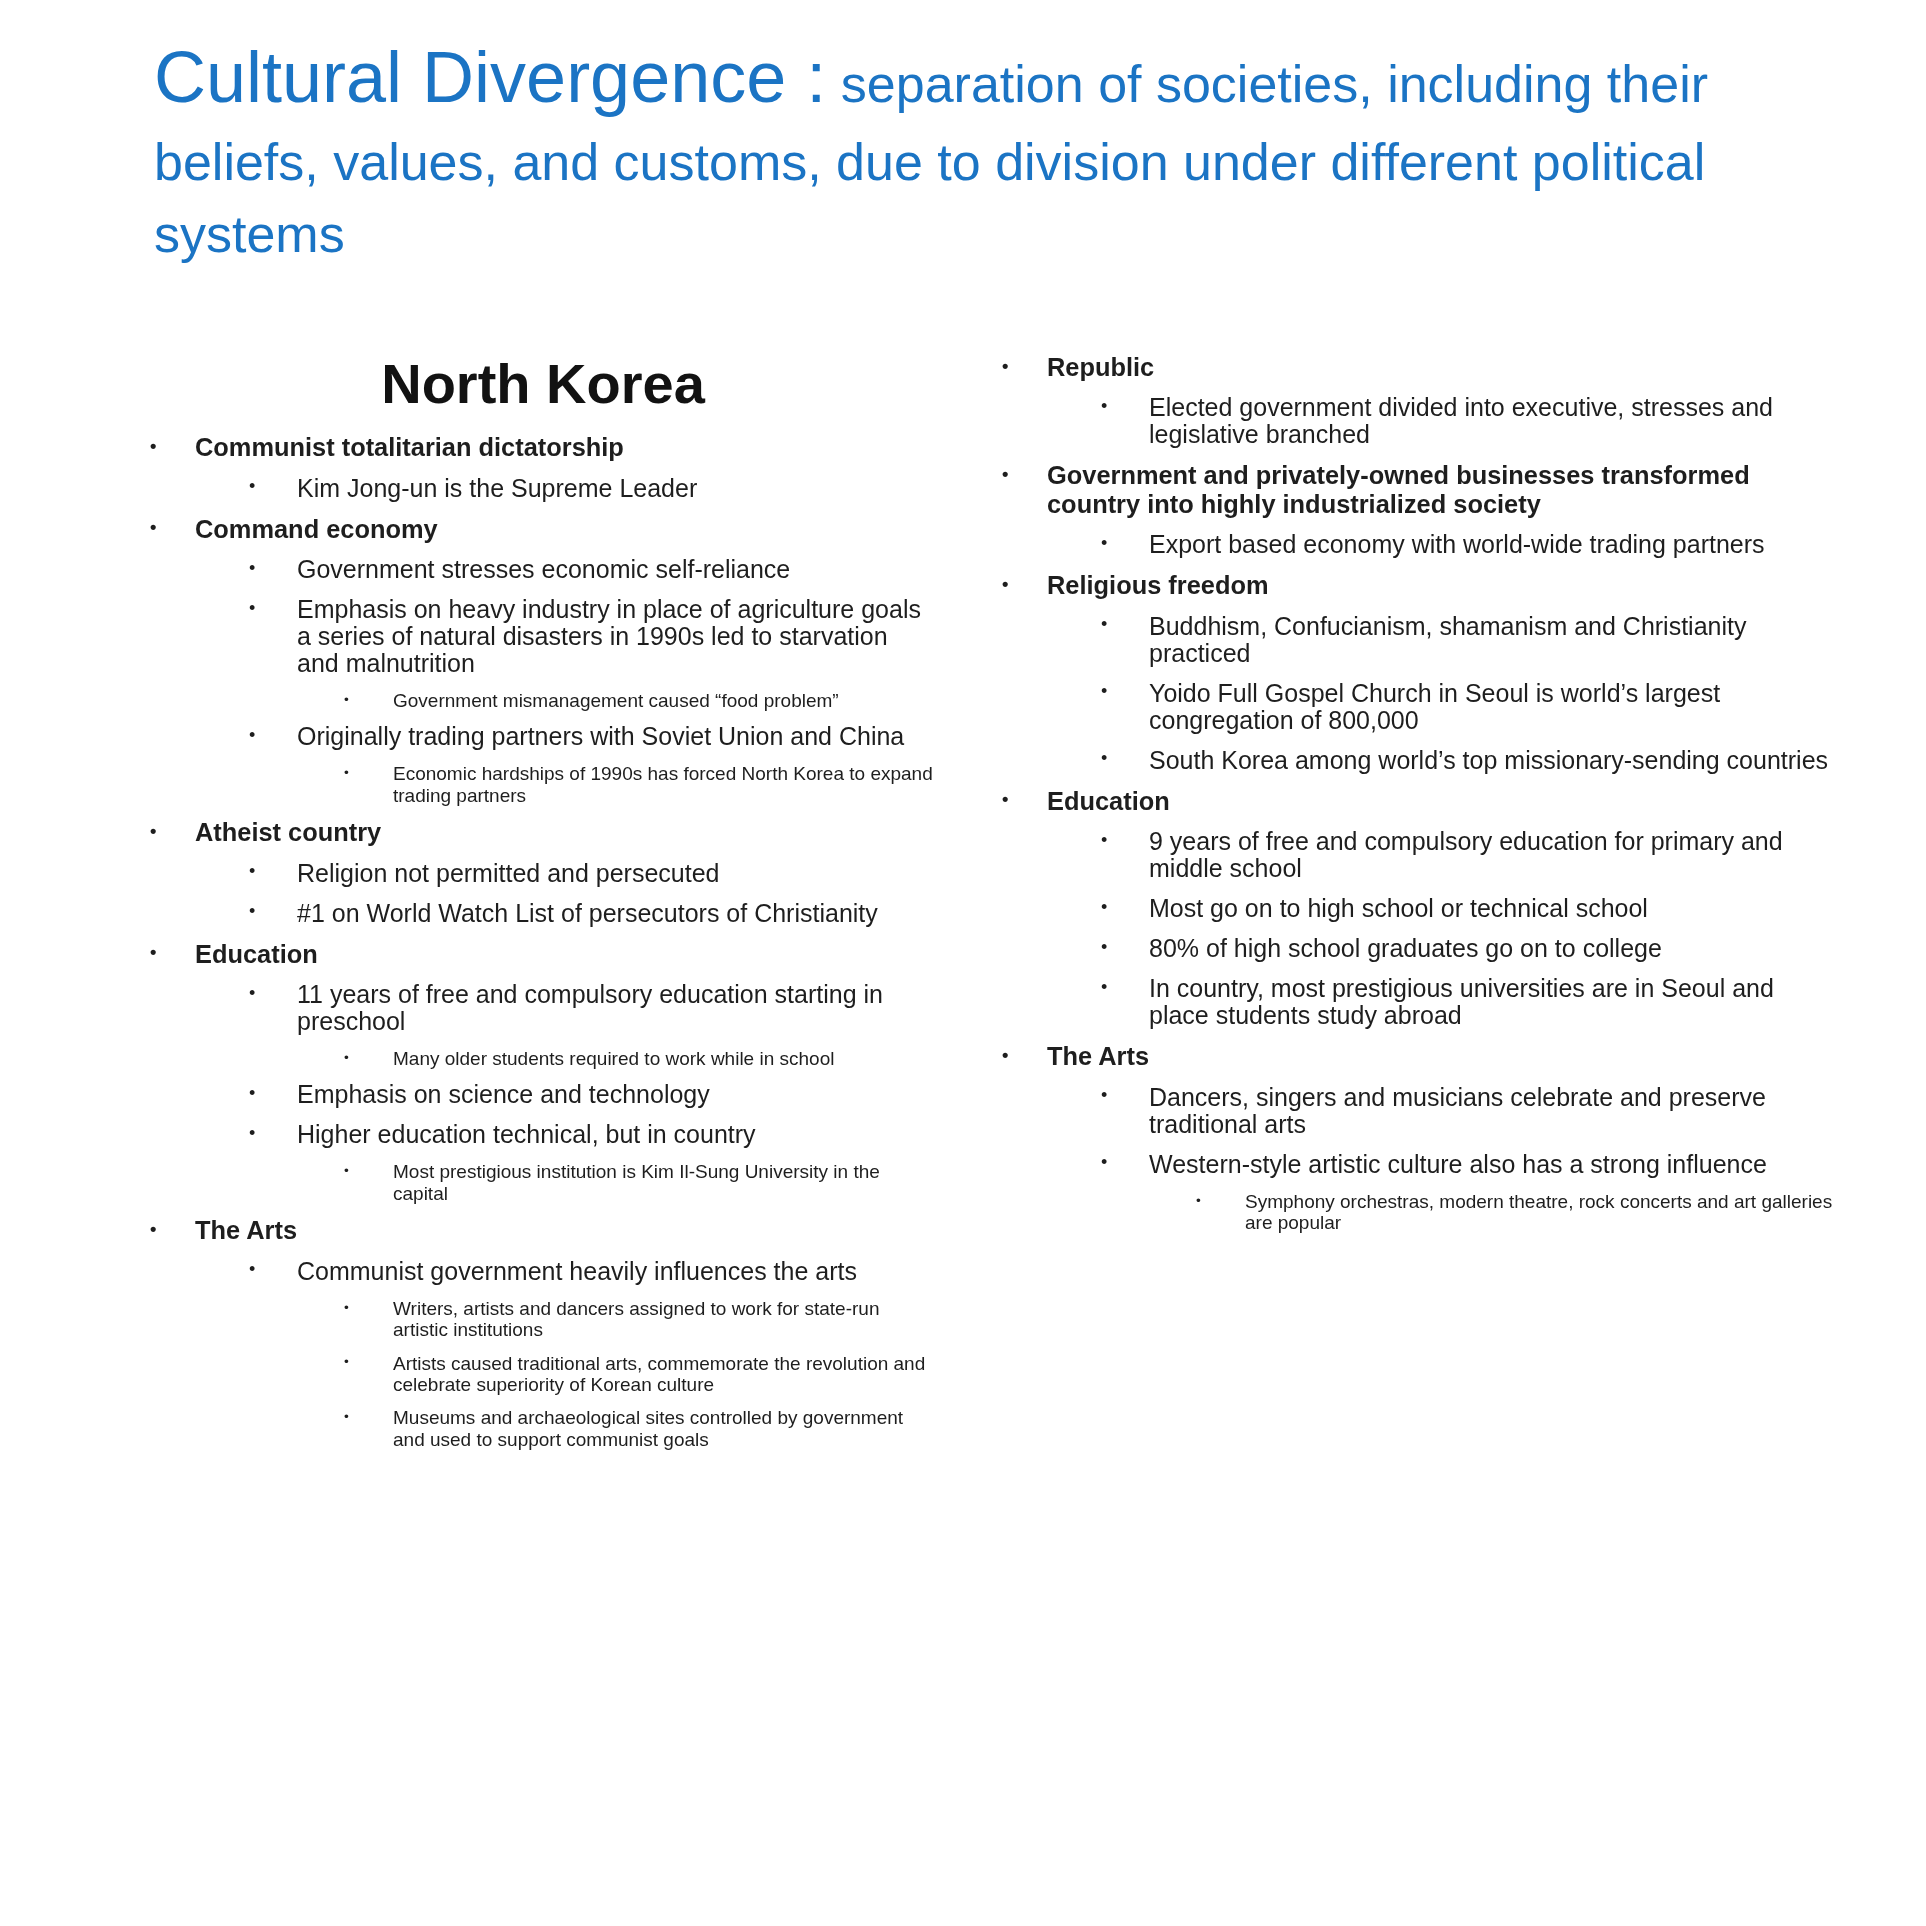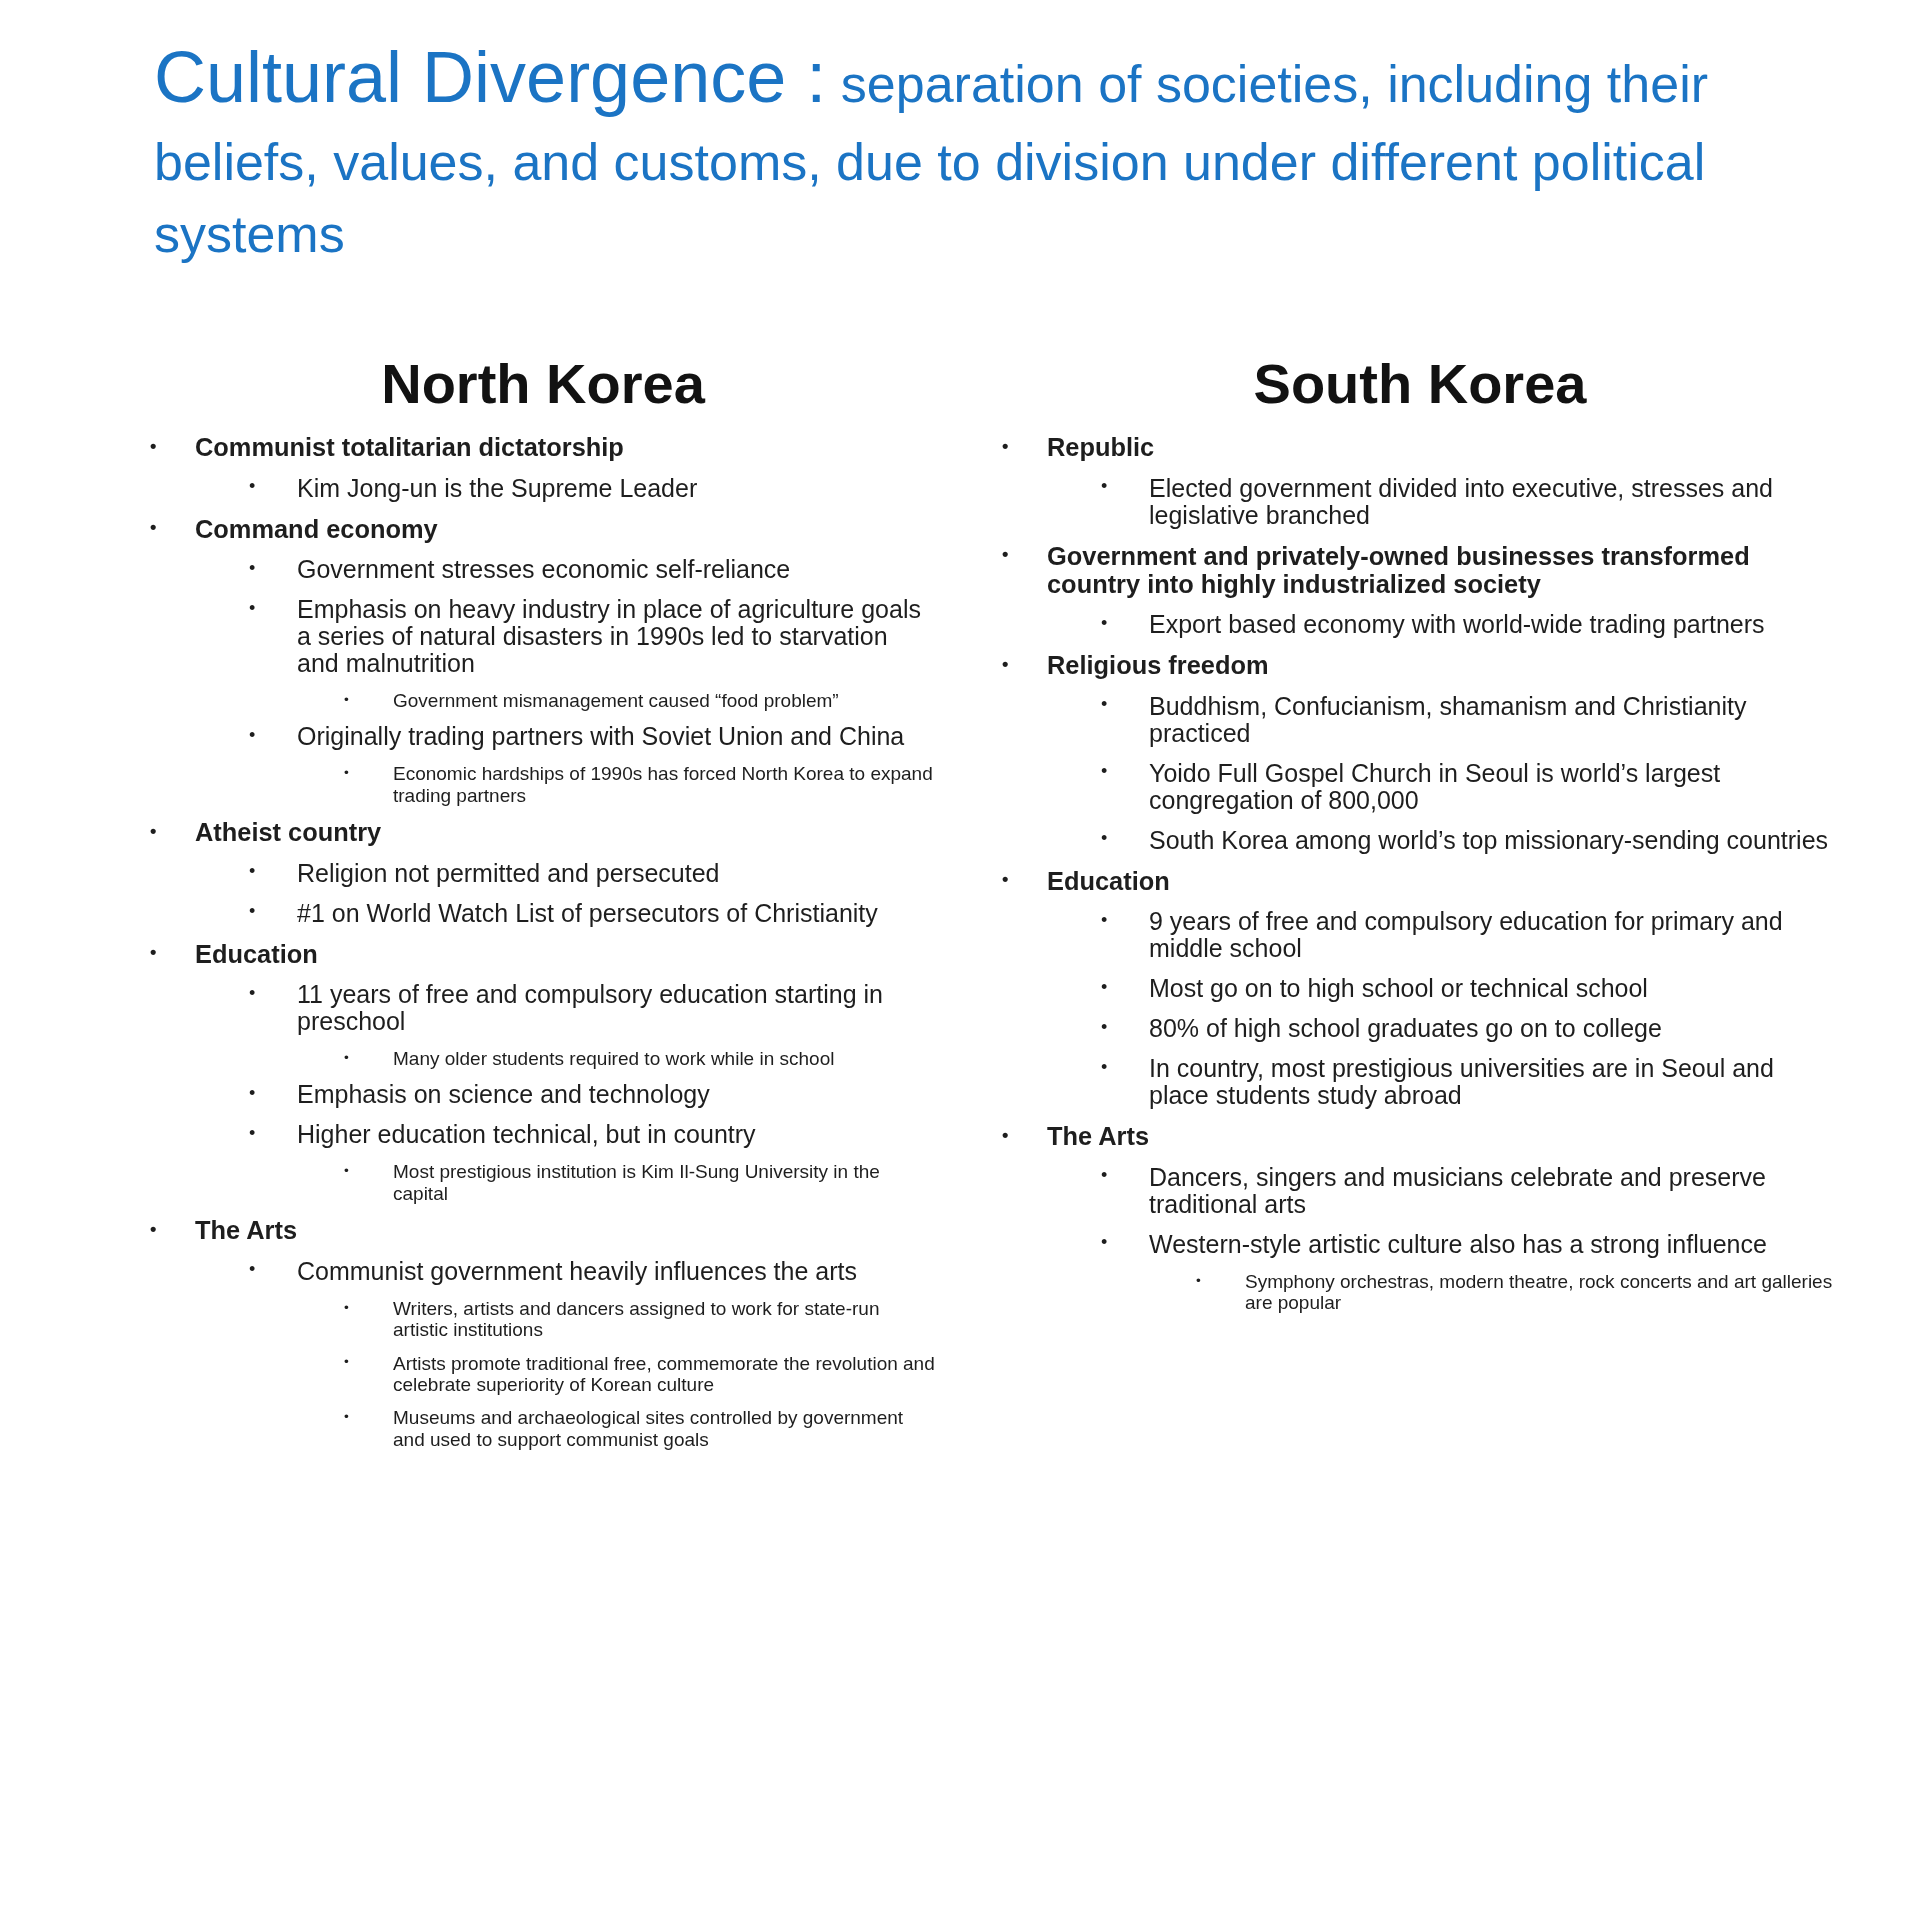--- a/index.html
+++ b/index.html
@@ -175,31 +175,30 @@
           <li class="lvl2">
             <span class="bullet">•</span>
             <span class="txt">Communist government heavily influences the arts</span>
           </li>
           <li class="lvl3">
             <span class="bullet">•</span>
             <span class="txt">Writers, artists and dancers assigned to work for state-run artistic institutions</span>
           </li>
           <li class="lvl3">
             <span class="bullet">•</span>
-            <span class="txt">Artists promote traditional free, commemorate the revolution and celebrate superiority of Korean culture</span>
+            <span class="txt">Artists caused traditional arts, commemorate the revolution and celebrate superiority of Korean culture</span>
           </li>
           <li class="lvl3">
             <span class="bullet">•</span>
             <span class="txt">Museums and archaeological sites controlled by government and used to support communist goals</span>
           </li>
         </ul>
     </div>
 
     <div class="col">
-      <h2 class="col-heading">South Korea</h2>
       <ul class="list">
           <li class="lvl1">
             <span class="bullet">•</span>
             <span class="txt">Republic</span>
           </li>
           <li class="lvl2">
             <span class="bullet">•</span>
             <span class="txt">Elected government divided into executive, stresses and legislative branched</span>
           </li>
           <li class="lvl1">

